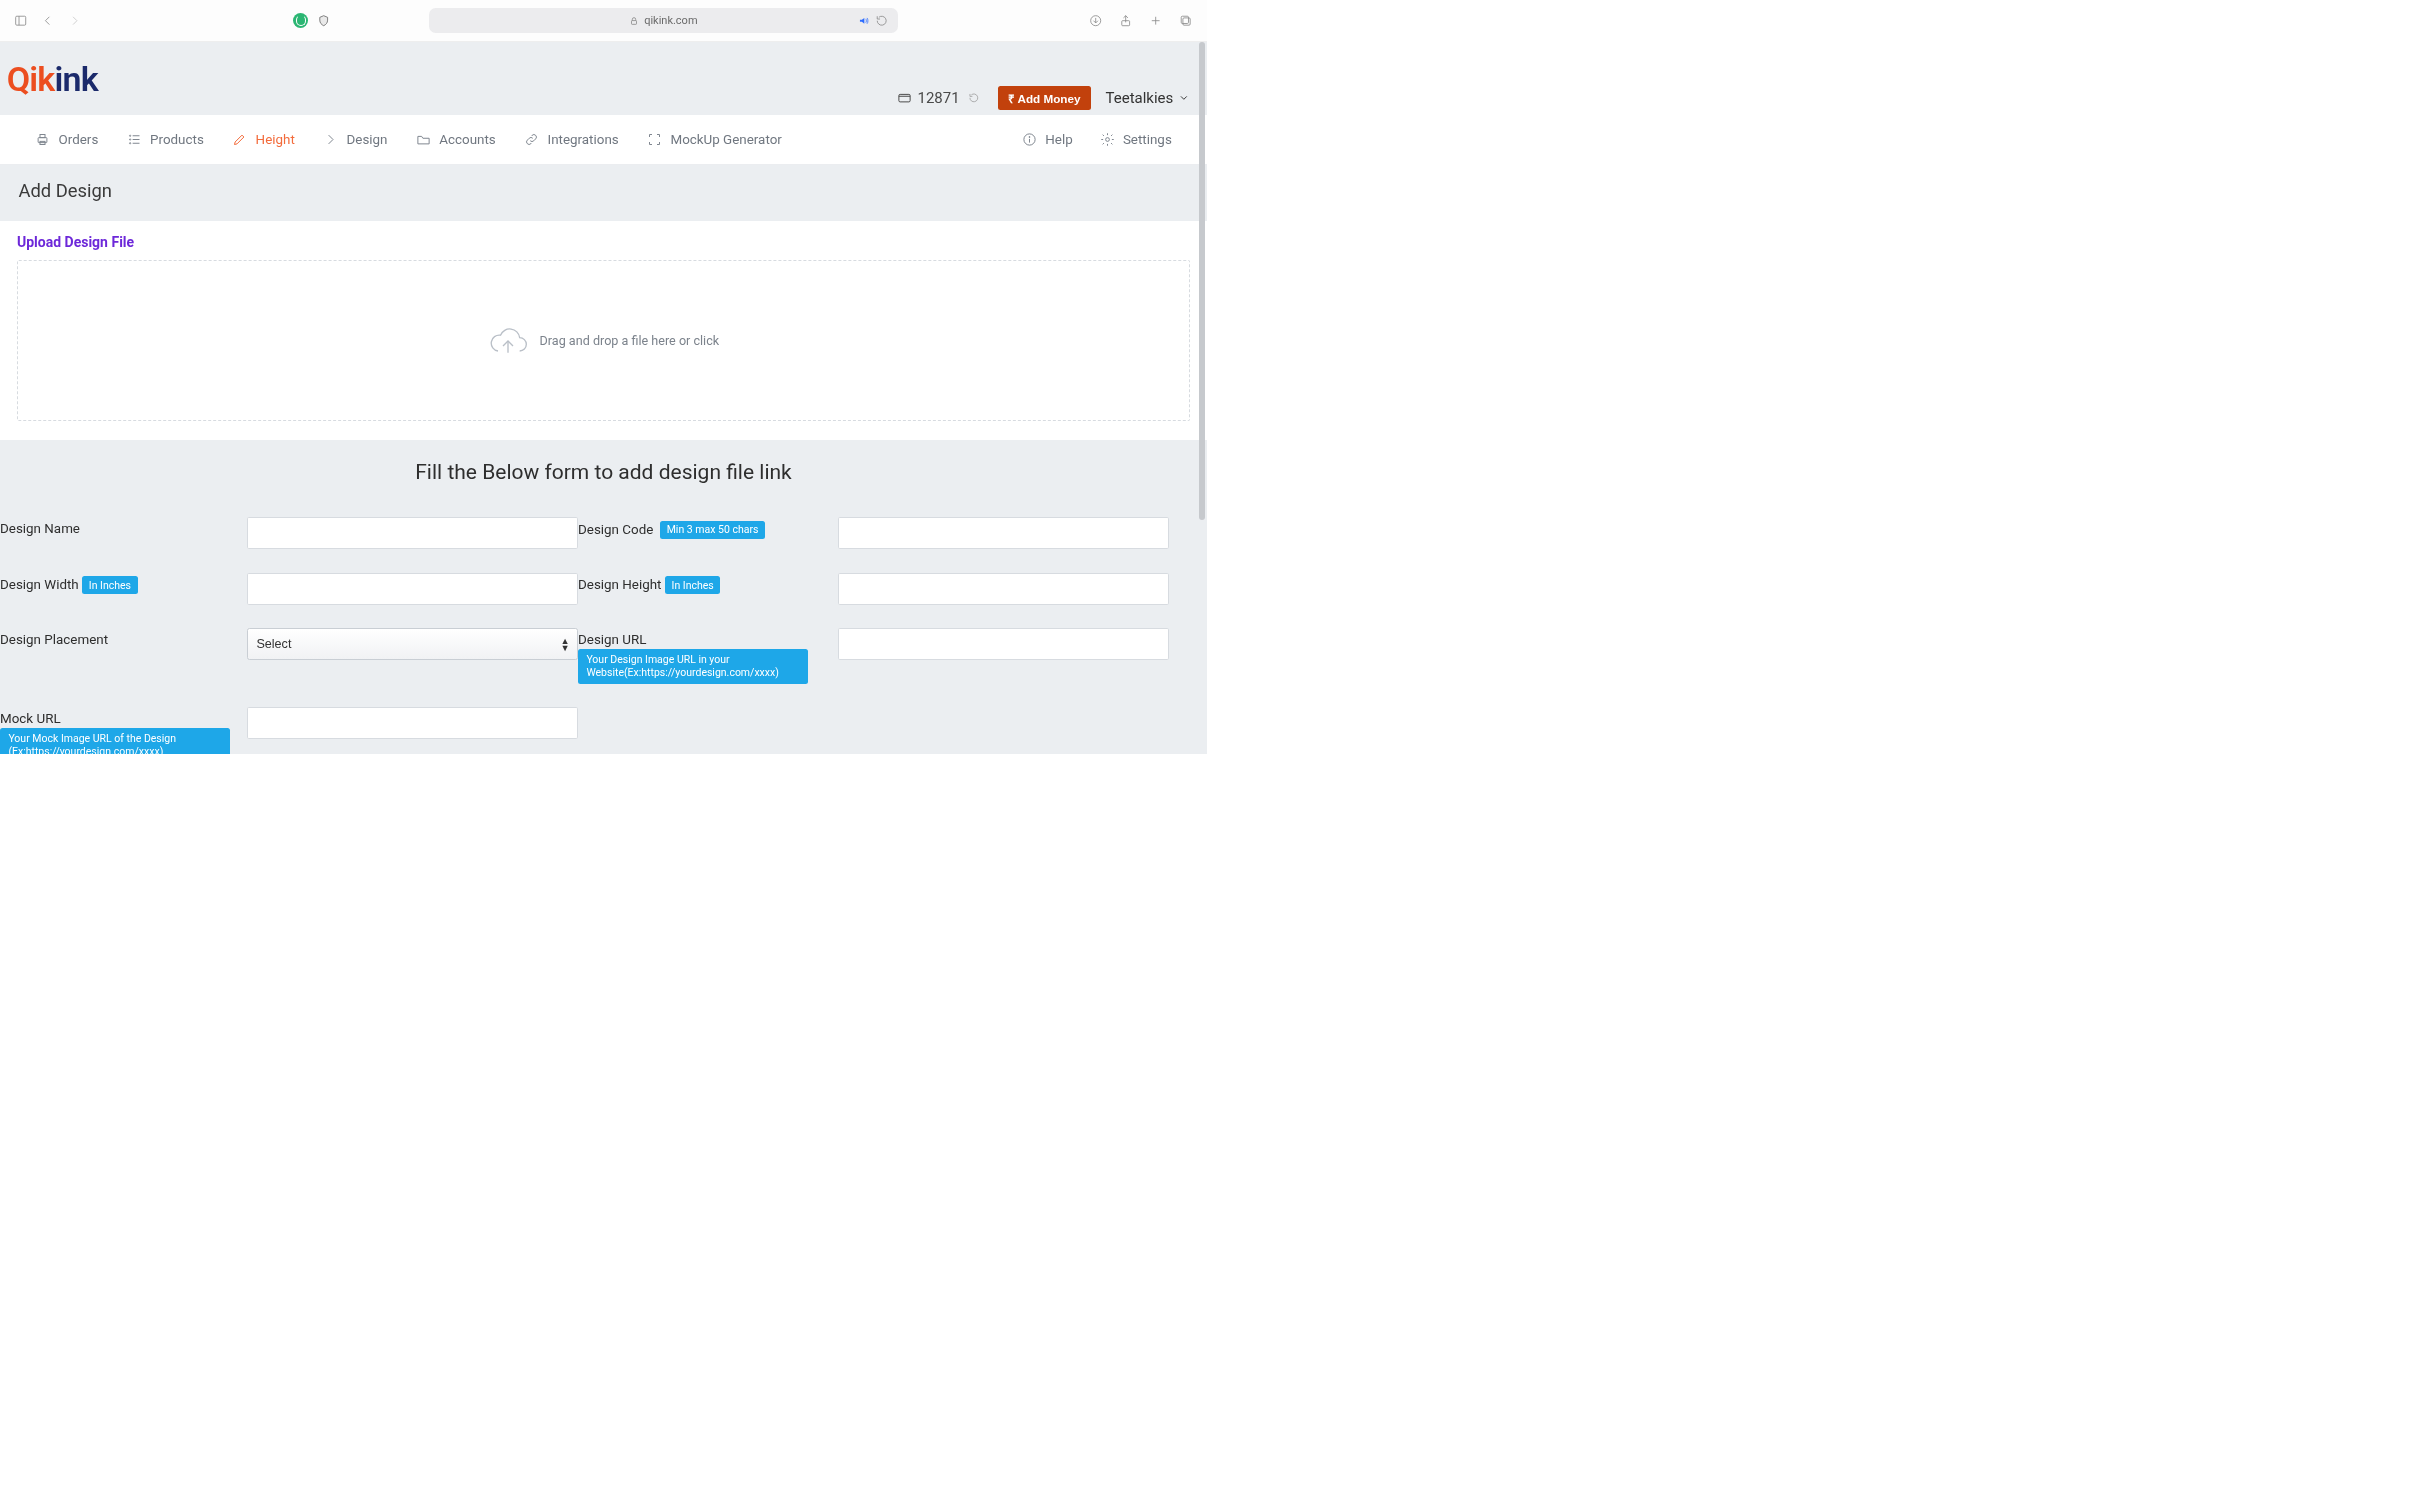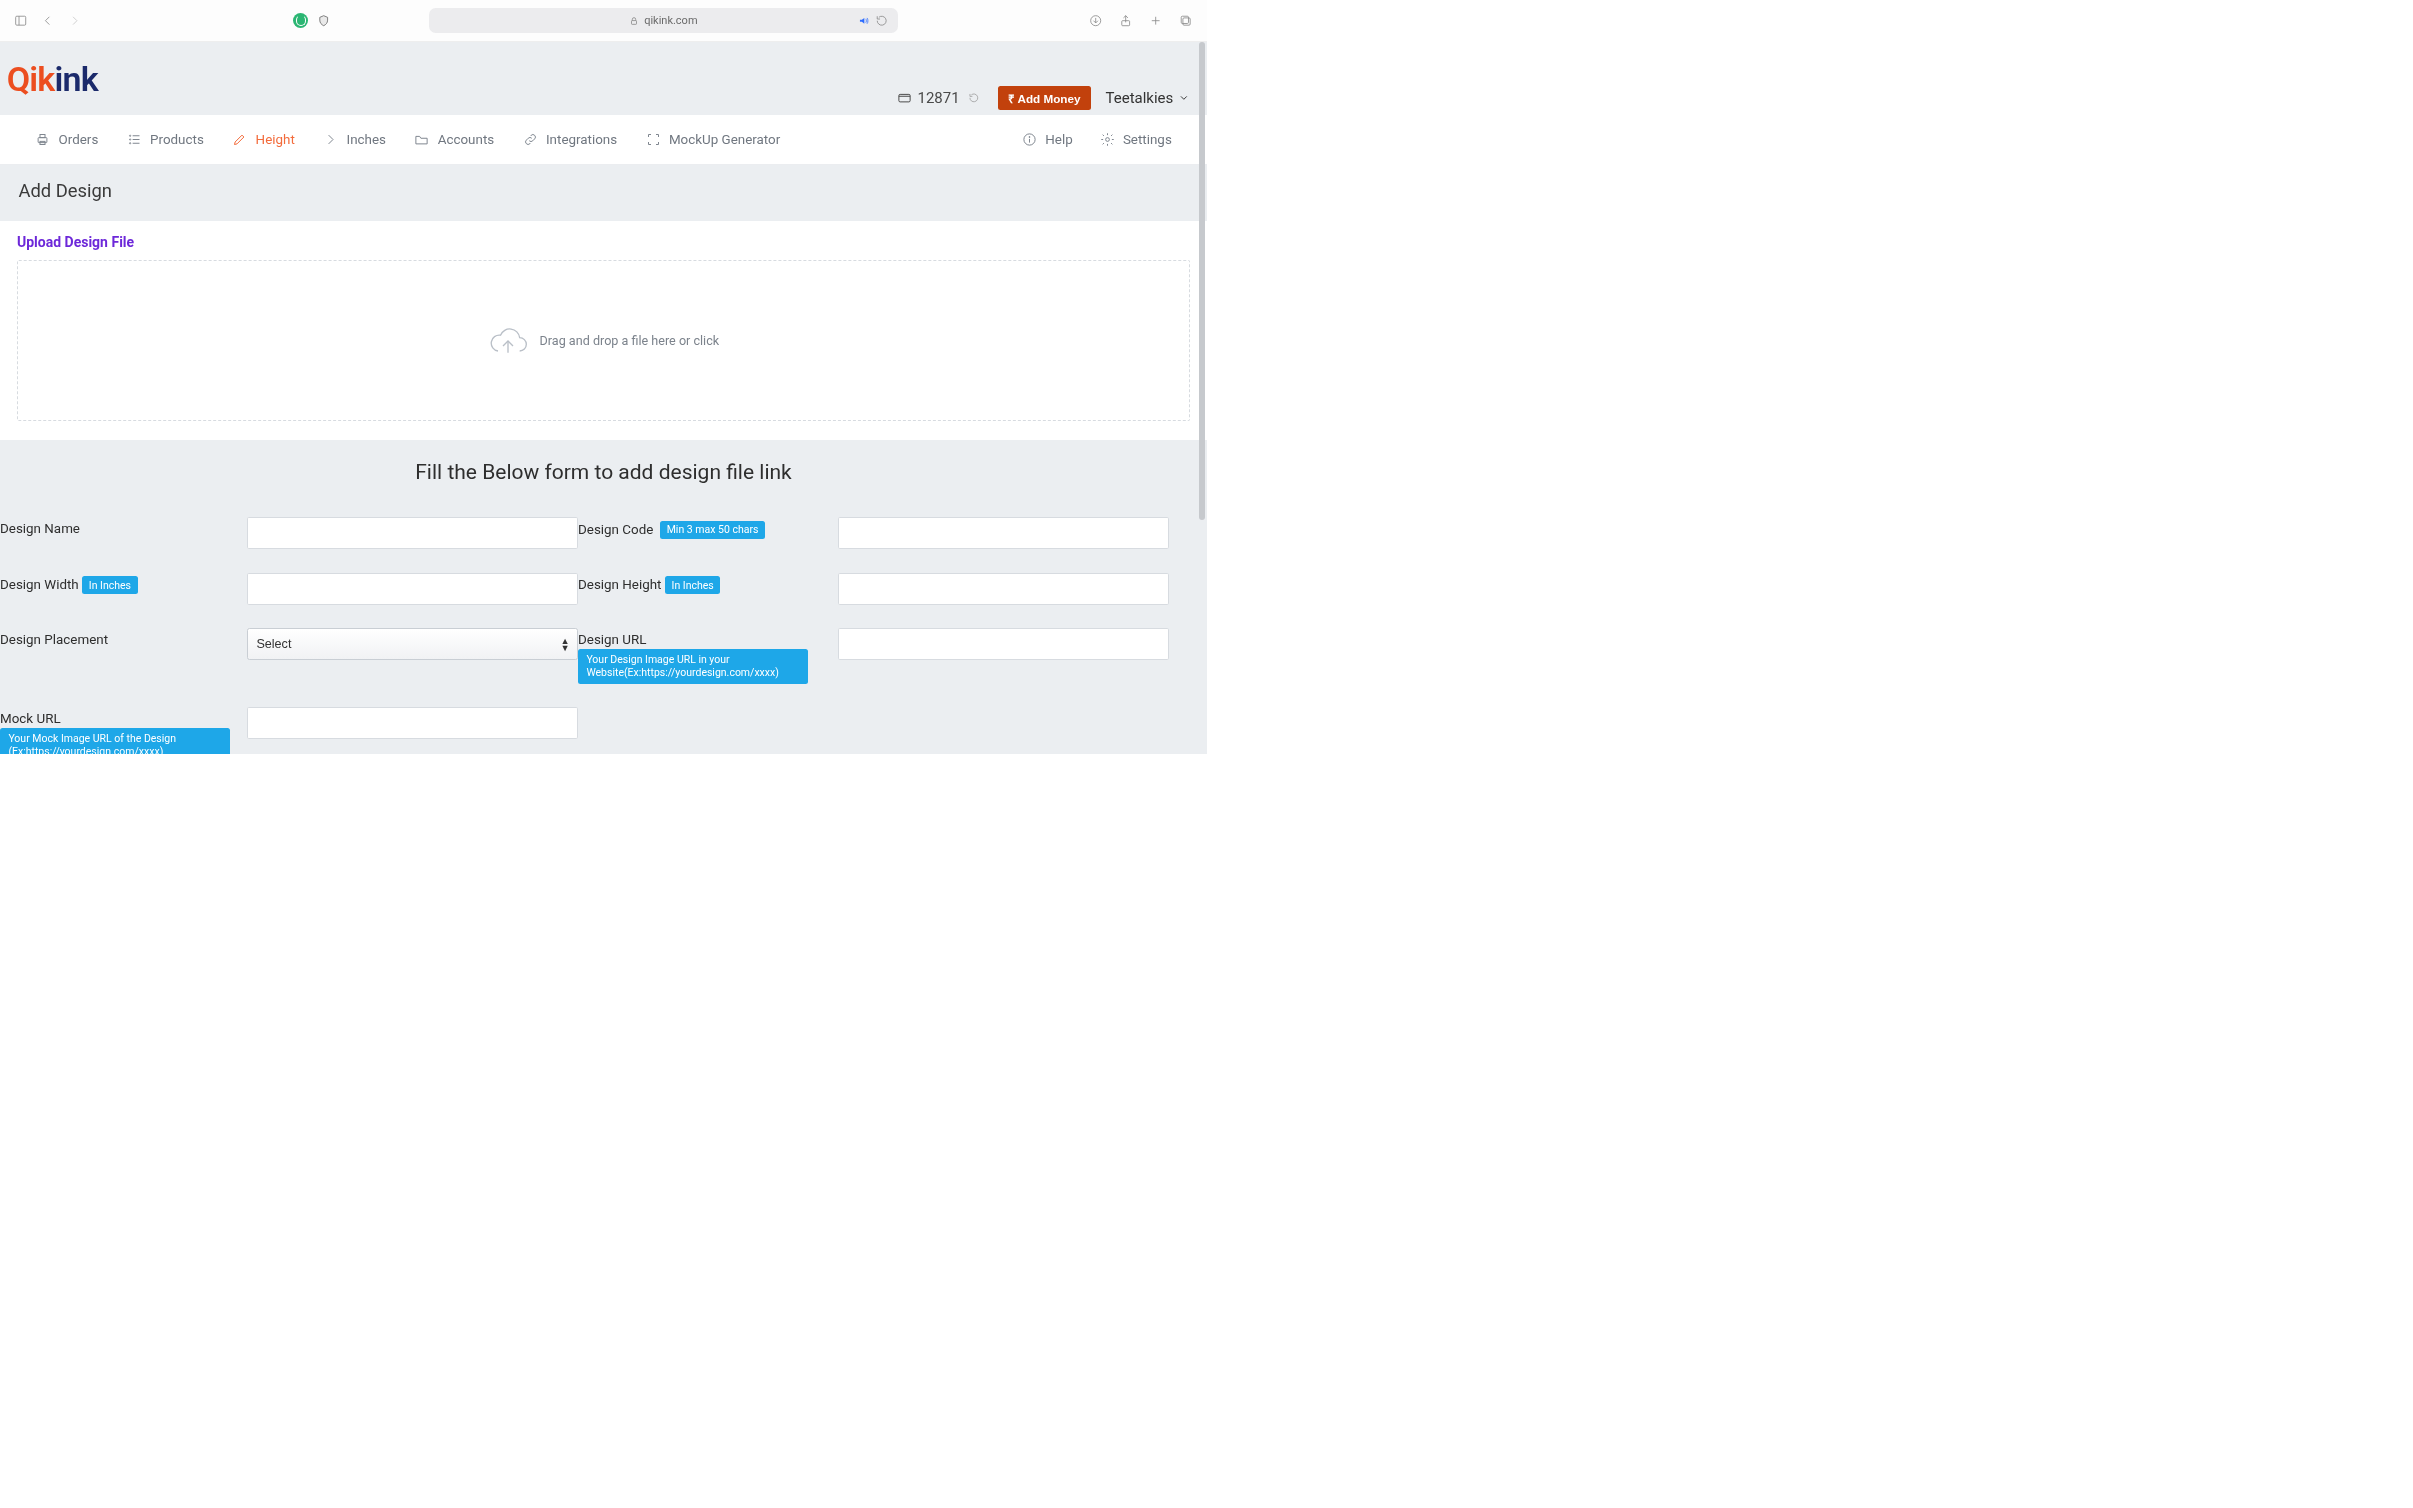--- a/index.html
+++ b/index.html
@@ -332,21 +332,21 @@
   <div class="nav-item active">
     <svg viewBox="0 0 24 24">
         <path d="M4 20l4-1 11-11-3-3L5 16l-1 4z"></path>
       </svg>
     <span>Height</span>
   </div>
   <div class="nav-item">
     <svg viewBox="0 0 24 24">
         <polyline points="9 5 16 12 9 19"></polyline>
       </svg>
-    <span>Inches</span>
+    <span>Design</span>
   </div>
   <div class="nav-item">
     <svg viewBox="0 0 24 24">
         <path d="M3 7h6l2 3h10v9H3z"></path>
       </svg>
     <span>Accounts</span>
   </div>
   <div class="nav-item">
     <svg viewBox="0 0 24 24">
         <path d="M10 14a4 4 0 0 0 5.66 0l3-3a4 4 0 1 0-5.66-5.66l-1 1"></path>

